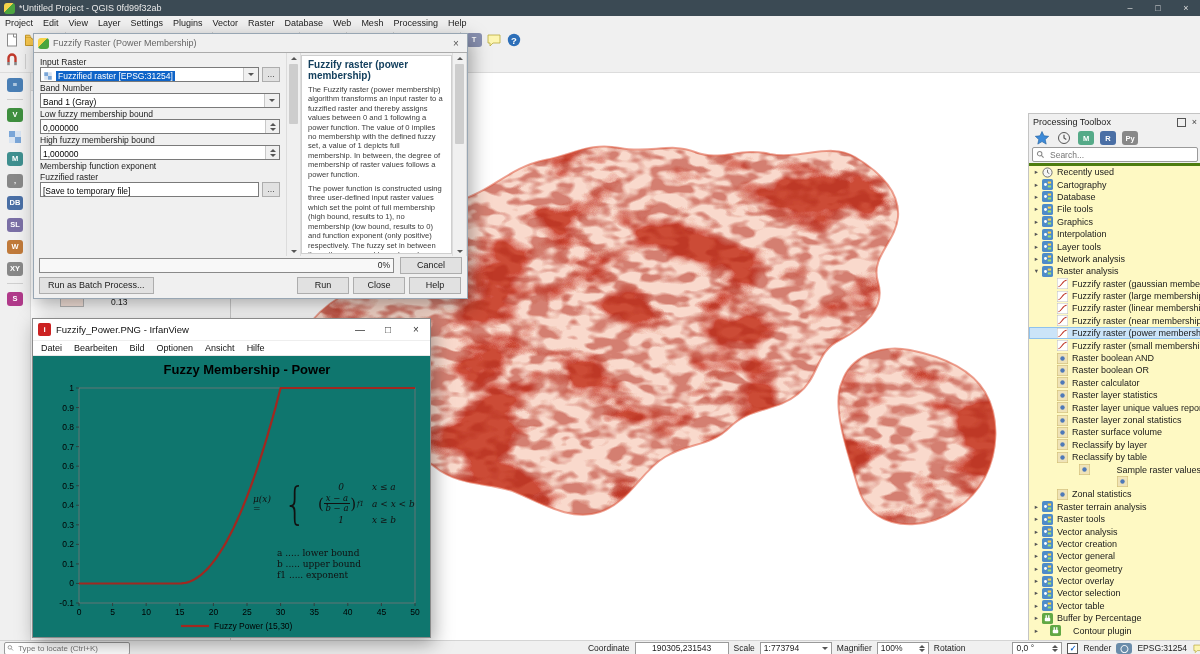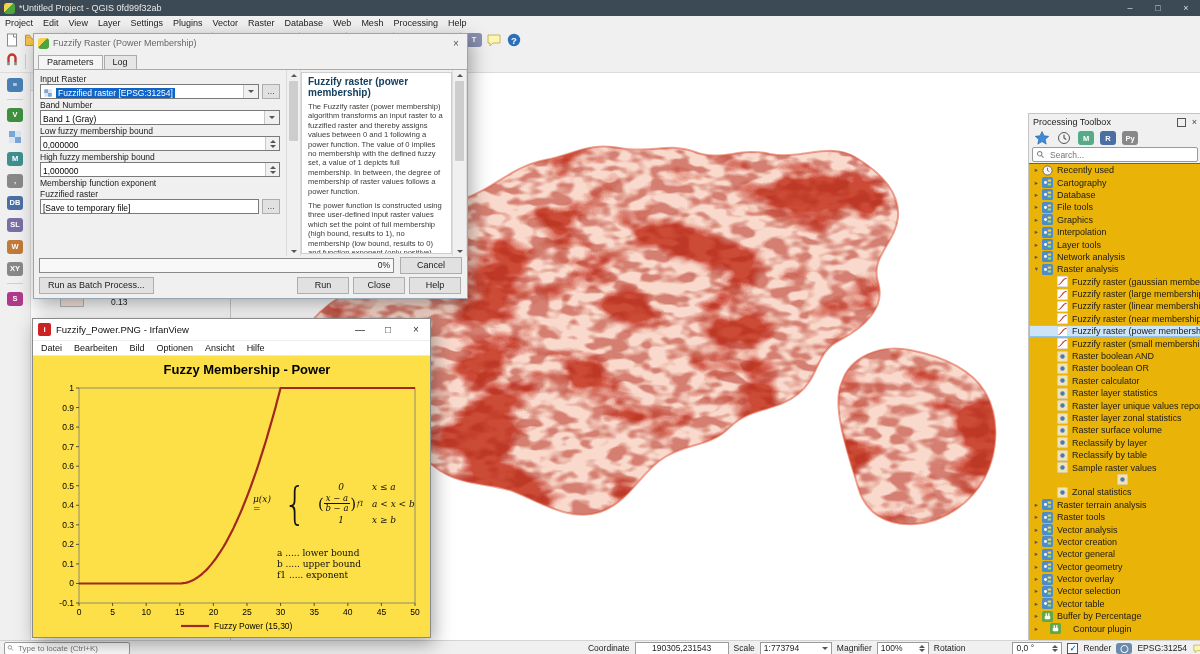--- a/index.html
+++ b/index.html
@@ -44,21 +44,21 @@
     border-left:1px solid #c4c4c4;border-top:1px solid #c4c4c4;z-index:3;display:flex;flex-direction:column;}
   .toolbox .hd{height:16px;display:flex;align-items:center;padding:0 4px;font-size:9px;color:#222;}
   .toolbox .hd .sq{width:7px;height:7px;border:1px solid #555;margin-left:6px;}
   .toolbox .hd .x{margin-left:6px;color:#444;font-size:9px;}
   .toolbox .tools{height:16px;display:flex;align-items:center;gap:2px;padding:0 3px;}
   .toolbox .search{height:17px;display:flex;align-items:center;padding:0 3px;}
   .toolbox .search .box{flex:1;height:13px;background:#fff;border:1px solid #9a9a9a;border-radius:2px;
     display:flex;align-items:center;padding:0 3px;gap:3px;}
   .toolbox .search input{border:none;outline:none;flex:1;font-size:8.5px;font-family:"Liberation Sans",sans-serif;
     color:#333;background:transparent;width:100%;}
-  .tree{flex:1;overflow:hidden;background:#eab308;border-top:1px solid #4d7c0f;}
+  .tree{flex:1;overflow:hidden;background:#fef9c3;border-top:3px solid #4d7c0f;}
   .trow{height:12.4px;display:flex;align-items:center;font-size:9px;color:#1a1a1a;
     white-space:nowrap;overflow:hidden;}
   .trow .chev{width:9px;text-align:center;font-size:6.5px;color:#555;flex:none;}
   .trow .ticon{width:13px;height:12px;display:flex;align-items:center;justify-content:center;flex:none;margin-right:3px;}
   .trow.sel{background:#cbe4f8;outline:1px solid #8ec2ee;outline-offset:-1px;}
   
   .statusbar{left:0;top:640px;width:1200px;height:14px;background:#f0f0f0;border-top:1px solid #d4d4d4;
     display:flex;align-items:center;gap:5px;padding:0 4px;font-size:8.5px;color:#222;z-index:6;}
   .locate{width:120px;height:11px;background:#fff;border:1px solid #9a9a9a;border-radius:2px;
     display:flex;align-items:center;padding:0 2px;gap:2px;}
@@ -115,21 +115,21 @@
     box-shadow:3px 6px 18px rgba(0,0,0,.35);z-index:20;display:flex;flex-direction:column;}
   .viewer .tb{height:21px;background:#fff;display:flex;align-items:center;padding-left:5px;
     font-size:9.5px;color:#111;border-bottom:1px solid #eee;}
   .viewer .tb .ico{width:13px;height:13px;border-radius:2px;background:#c22;margin-right:5px;
     display:flex;align-items:center;justify-content:center;color:#fff;font-size:8px;font-weight:bold;}
   .viewer .tb .wc{margin-left:auto;display:flex;}
   .viewer .tb .wc span{width:28px;text-align:center;font-size:10px;color:#333;}
   .viewer .mb{height:14px;display:flex;align-items:center;font-size:9px;color:#111;
     border-bottom:1px solid #e8e8e8;padding-left:2px;}
   .viewer .mb span{padding:0 6px;}
-  .vcontent{flex:1;position:relative;background:#fde047;overflow:hidden;}
+  .vcontent{flex:1;position:relative;background:#0f766e;overflow:hidden;}
   .formula{position:absolute;left:220px;top:126px;display:flex;align-items:center;gap:1px;
     font-family:"DejaVu Serif",serif;font-style:italic;font-size:9px;color:#111;}
   .formula .brace{font-size:44px;font-weight:200;font-style:normal;line-height:40px;
     font-family:"DejaVu Sans",sans-serif;transform:scaleX(.8);}
   .formula .rows{display:flex;flex-direction:column;gap:2px;}
   .formula .r{display:flex;align-items:center;}
   .formula .expr{width:62px;display:flex;justify-content:center;align-items:center;}
   .formula .cond{width:58px;text-align:left;}
   .frac{display:inline-flex;flex-direction:column;align-items:center;font-size:8.5px;line-height:9px;}
   .frac .num{border-bottom:1px solid #111;padding:0 2px;}
@@ -763,21 +763,21 @@
       <div class="trow" style="padding-left: 18px;">
         <span class="chev"></span>
         <span class="ticon">
           <svg viewBox="0 0 12 12" width="11" height="11">
             <rect width="12" height="12" rx="1" fill="#efe3b8" stroke="#c9b464"></rect>
             <circle cx="6" cy="6" r="2.4" fill="#4e79b8"></circle>
           </svg>
         </span>
         <span>Reclassify by table</span>
       </div>
-      <div class="trow" style="padding-left: 18px;">
+      <div class="trow" style="padding-left: 18px; justify-content: space-between;">
         <span class="chev"></span>
         <span class="ticon">
           <svg viewBox="0 0 12 12" width="11" height="11">
             <rect width="12" height="12" rx="1" fill="#efe3b8" stroke="#c9b464"></rect>
             <circle cx="6" cy="6" r="2.4" fill="#4e79b8"></circle>
           </svg>
         </span>
         <span>Sample raster values</span>
       </div>
       <div class="trow" style="padding-left: 18px; flex-direction: column;">
@@ -976,24 +976,20 @@
   <svg width="12" height="11" viewBox="0 0 16 16">
     <path d="M2 3h12v8H7l-3 3v-3H2z" fill="#fdf6b2" stroke="#b8a93a" stroke-width="1"></path>
   </svg>
 </div>
 
 <div class="abs dialog">
   <div class="tb">
     <span class="q"></span>
     <span>Fuzzify Raster (Power Membership)</span>
     <span class="x">×</span>
-  </div>
-  <div class="dtabs">
-    <span class="dtab active">Parameters</span>
-    <span class="dtab">Log</span>
   </div>
   <div class="dbody">
     <div class="formcol">
       <div class="flabel">Input Raster</div>
       <div class="frow">
         <div class="fld flex1" style="padding-right:16px;">
           <svg width="10" height="10" viewBox="0 0 16 16" style="margin-right:3px;flex:none;">
             <rect x="2" y="2" width="6" height="6" fill="#7aa6d8"></rect>
               <rect x="8" y="8" width="6" height="6" fill="#7aa6d8"></rect>
             <rect x="8" y="2" width="6" height="6" fill="#d8e4f2"></rect>

